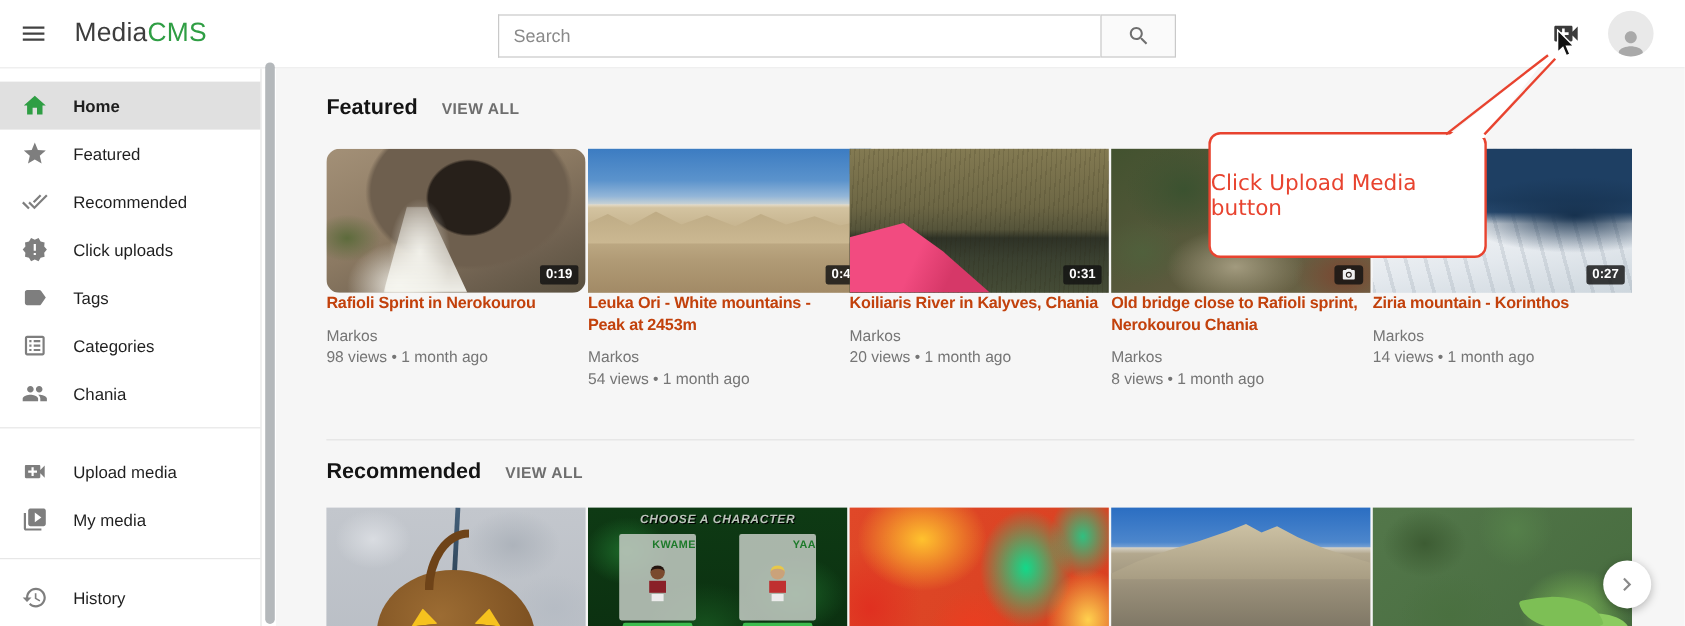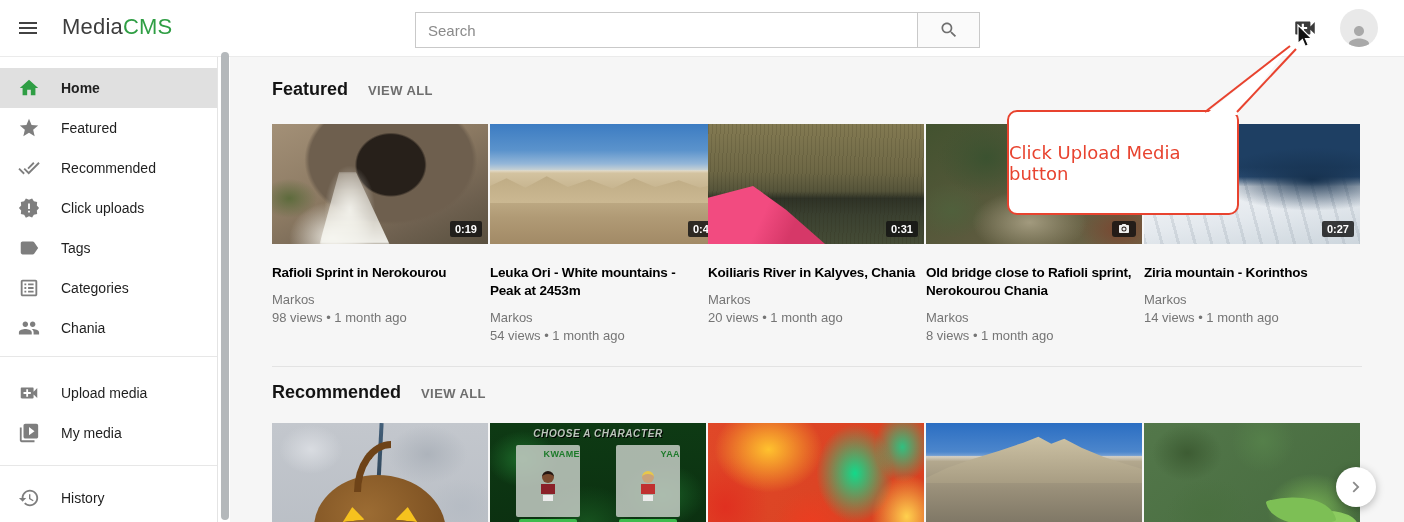--- a/index.html
+++ b/index.html
@@ -60,33 +60,33 @@
   .rec-head{margin-top:15px;}
 
   .card{width:216px;flex:none;}
   .thumb{width:216px;height:120px;position:relative;overflow:hidden;cursor:pointer;
          background:#888;}
   .dur{position:absolute;right:6px;bottom:7px;background:rgba(18,18,18,.82);color:#fff;
        font-size:11px;font-weight:bold;padding:2px 5px;border-radius:2px;line-height:1.1;}
   .cam-badge{position:absolute;right:6px;bottom:7px;background:rgba(18,18,18,.82);
              border-radius:3px;width:24px;height:16px;display:flex;align-items:center;
              justify-content:center;color:#f0f0f0;}
-  .v-title{font-size:13.5px;letter-spacing:-.2px;font-weight:bold;color:#000000;
-           margin-top:20px;line-height:18px;padding-right:4px;cursor:pointer;}
+  .v-title{font-size:13.5px;letter-spacing:-.2px;font-weight:bold;color:#c2410c;
+           margin-top:0;line-height:18px;padding-right:4px;cursor:pointer;}
   .v-author{font-size:13px;color:#757575;margin-top:10px;cursor:pointer;}
   .v-meta{font-size:13px;color:#757575;margin-top:3px;}
 
   
   .t-waterfall{background:
     radial-gradient(ellipse 60px 50px at 28% 95%, rgba(244,242,235,.95), rgba(244,242,235,0) 72%),
     radial-gradient(ellipse 34px 60px at 36% 72%, rgba(238,236,228,.9), rgba(238,236,228,0) 75%),
     radial-gradient(ellipse 40px 28px at 8% 62%, #5d6b3c, rgba(93,107,60,0) 70%),
     radial-gradient(ellipse 58px 52px at 55% 34%, #27201a 58%, rgba(39,32,26,0) 62%),
     radial-gradient(ellipse 120px 90px at 55% 30%, #6e5f4e 68%, rgba(110,95,78,0) 72%),
-    linear-gradient(155deg,#a39077 0%,#8b7962 45%,#6f6150 75%,#59503f 100%);}
+    linear-gradient(155deg,#a39077 0%,#8b7962 45%,#6f6150 75%,#59503f 100%); border-radius: 11px;}
   .t-waterfall::after{content:"";position:absolute;left:22%;bottom:0;width:70px;height:72px;
     background:linear-gradient(to bottom, rgba(250,250,246,.35), rgba(246,246,240,.95));
     clip-path:polygon(28% 0,52% 0,100% 100%,0 100%);filter:blur(1px);}
   .t-leuka{background:
     linear-gradient(to bottom,#3c7cc2 0%,#5b93cc 22%,#93b6d8 33%,#c3cfd4 38%,rgba(195,207,212,0) 39%),
     linear-gradient(to bottom, rgba(0,0,0,0) 36%, #d3c3a0 41%, #c3b08a 58%, #b09a75 78%, #a28a66 100%); padding-left: 20px;}
   .t-leuka::after{content:"";position:absolute;left:0;right:0;top:34%;height:32%;
     background:linear-gradient(to bottom,#b9a67f,#cbb892);
     clip-path:polygon(0 55%,7% 35%,15% 60%,24% 30%,33% 58%,42% 38%,52% 62%,61% 35%,70% 58%,80% 40%,89% 60%,100% 45%,100% 100%,0 100%);}
   .t-koiliaris{background:

